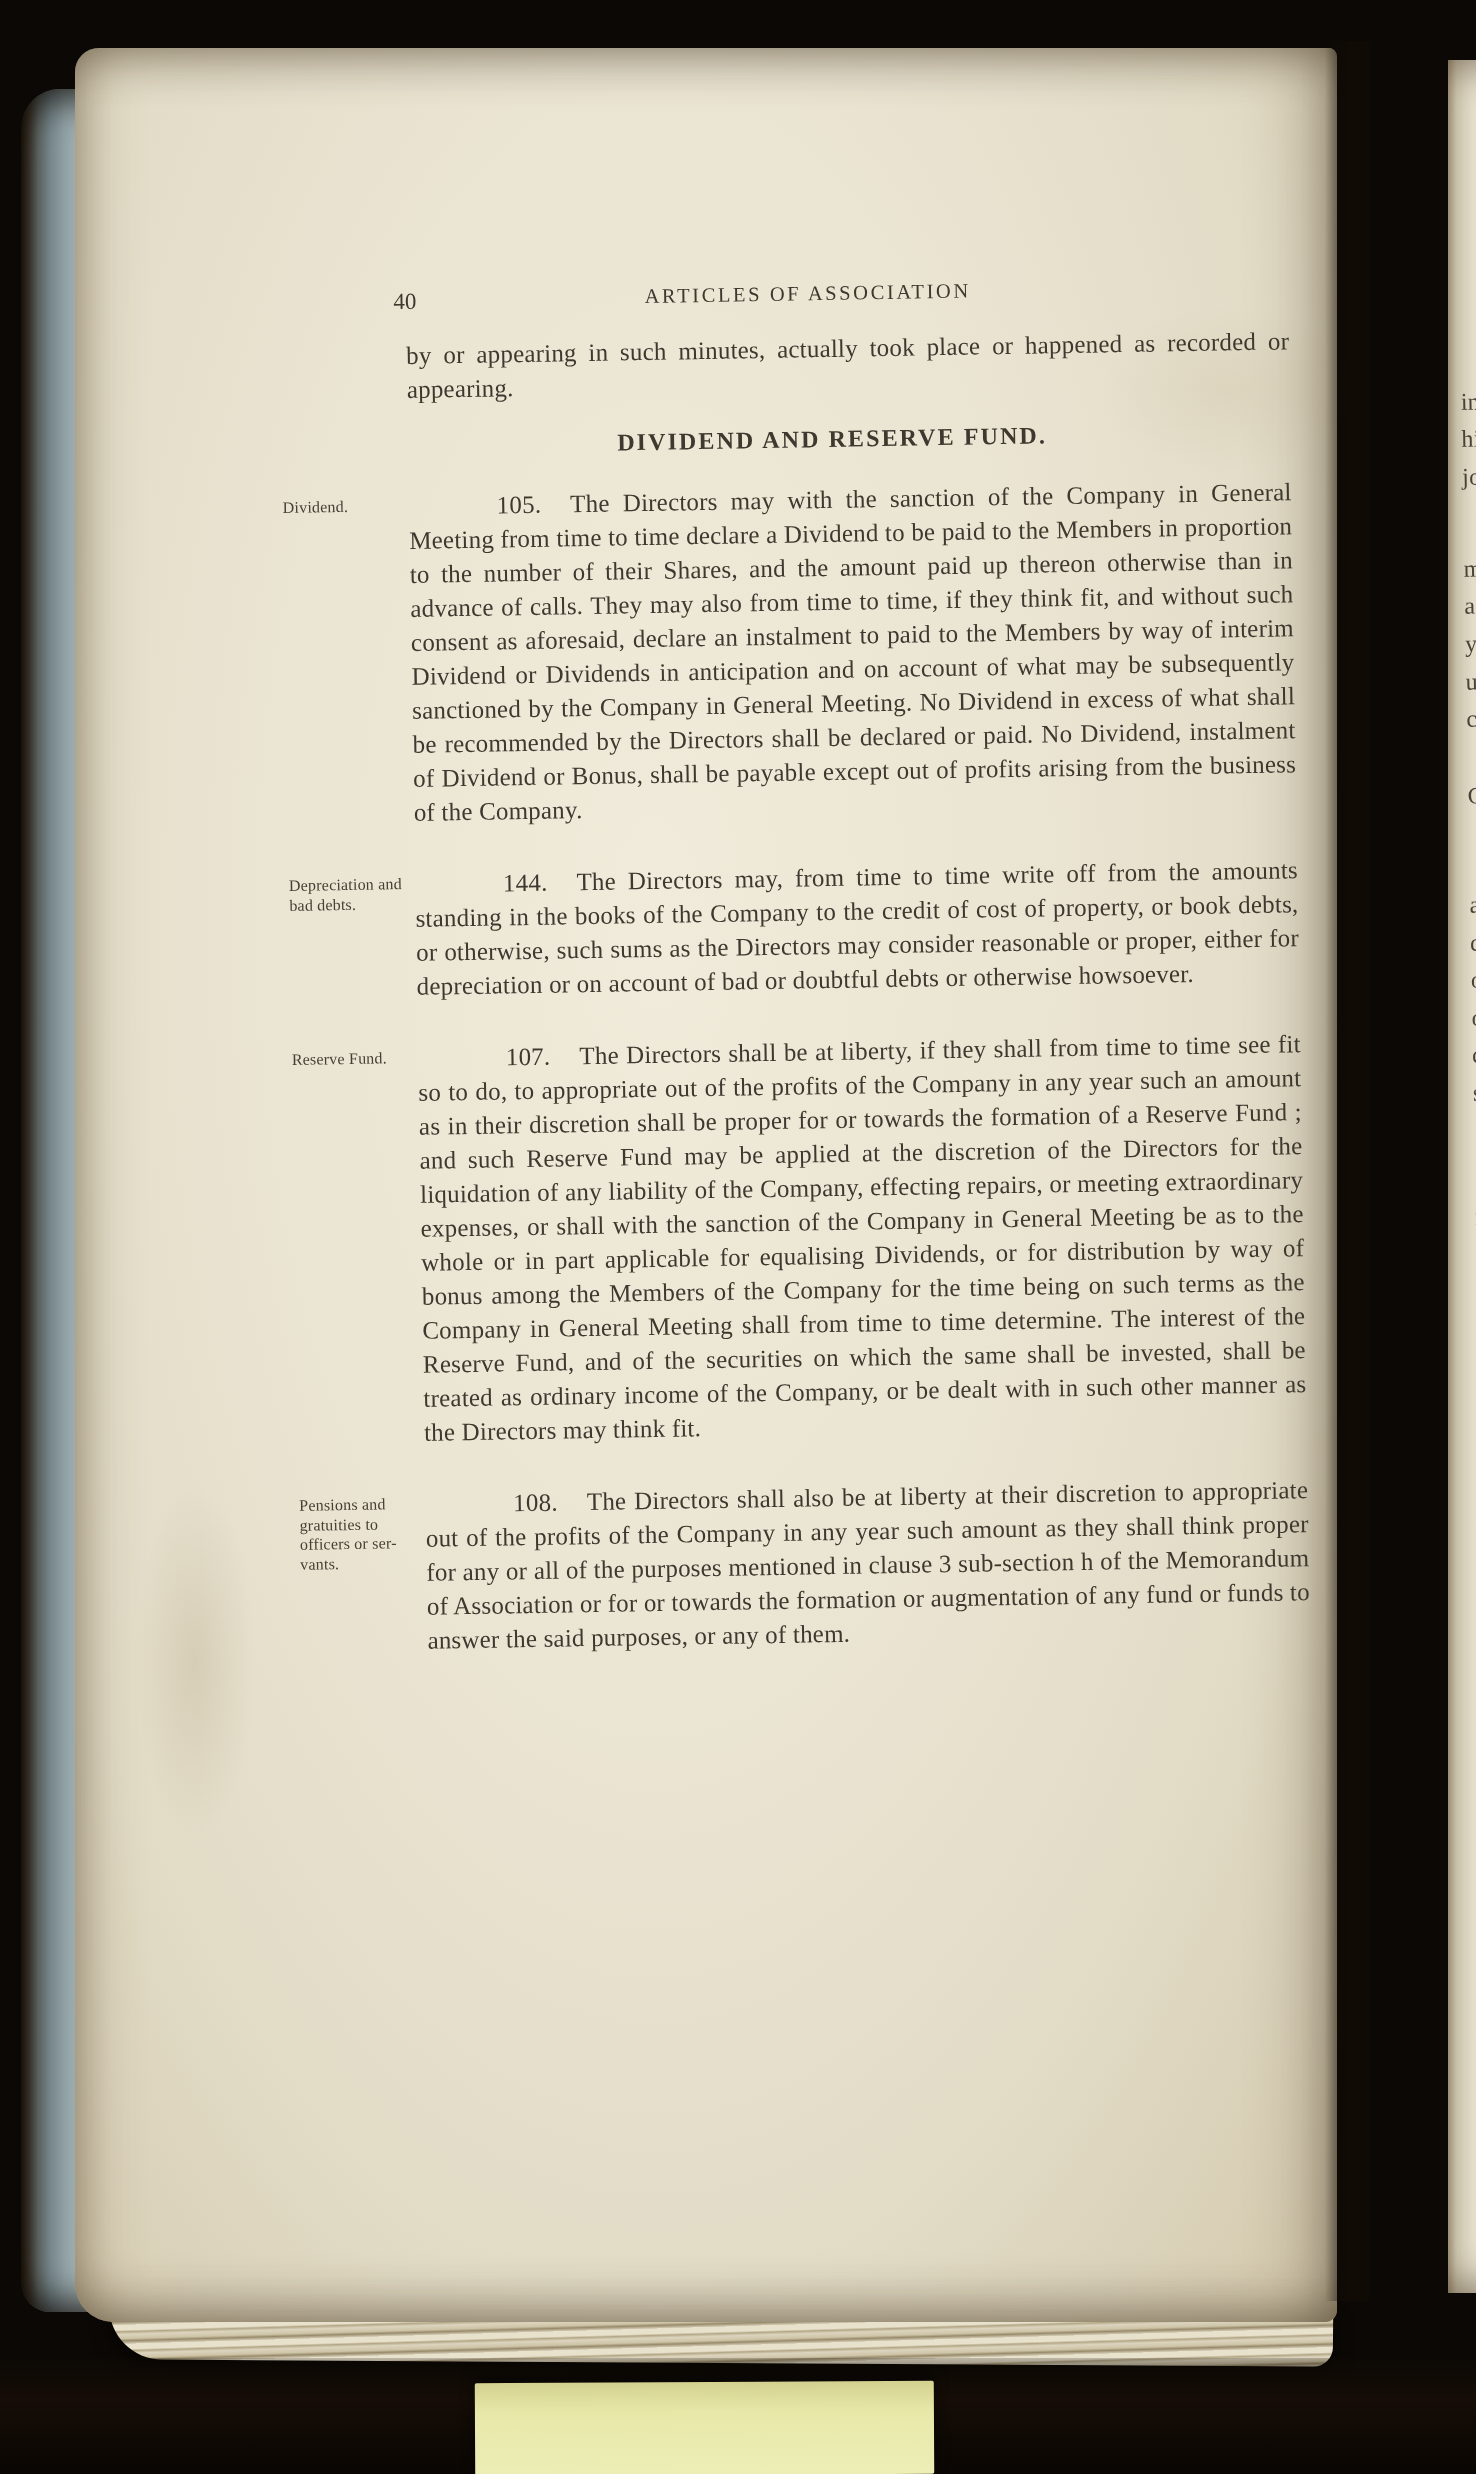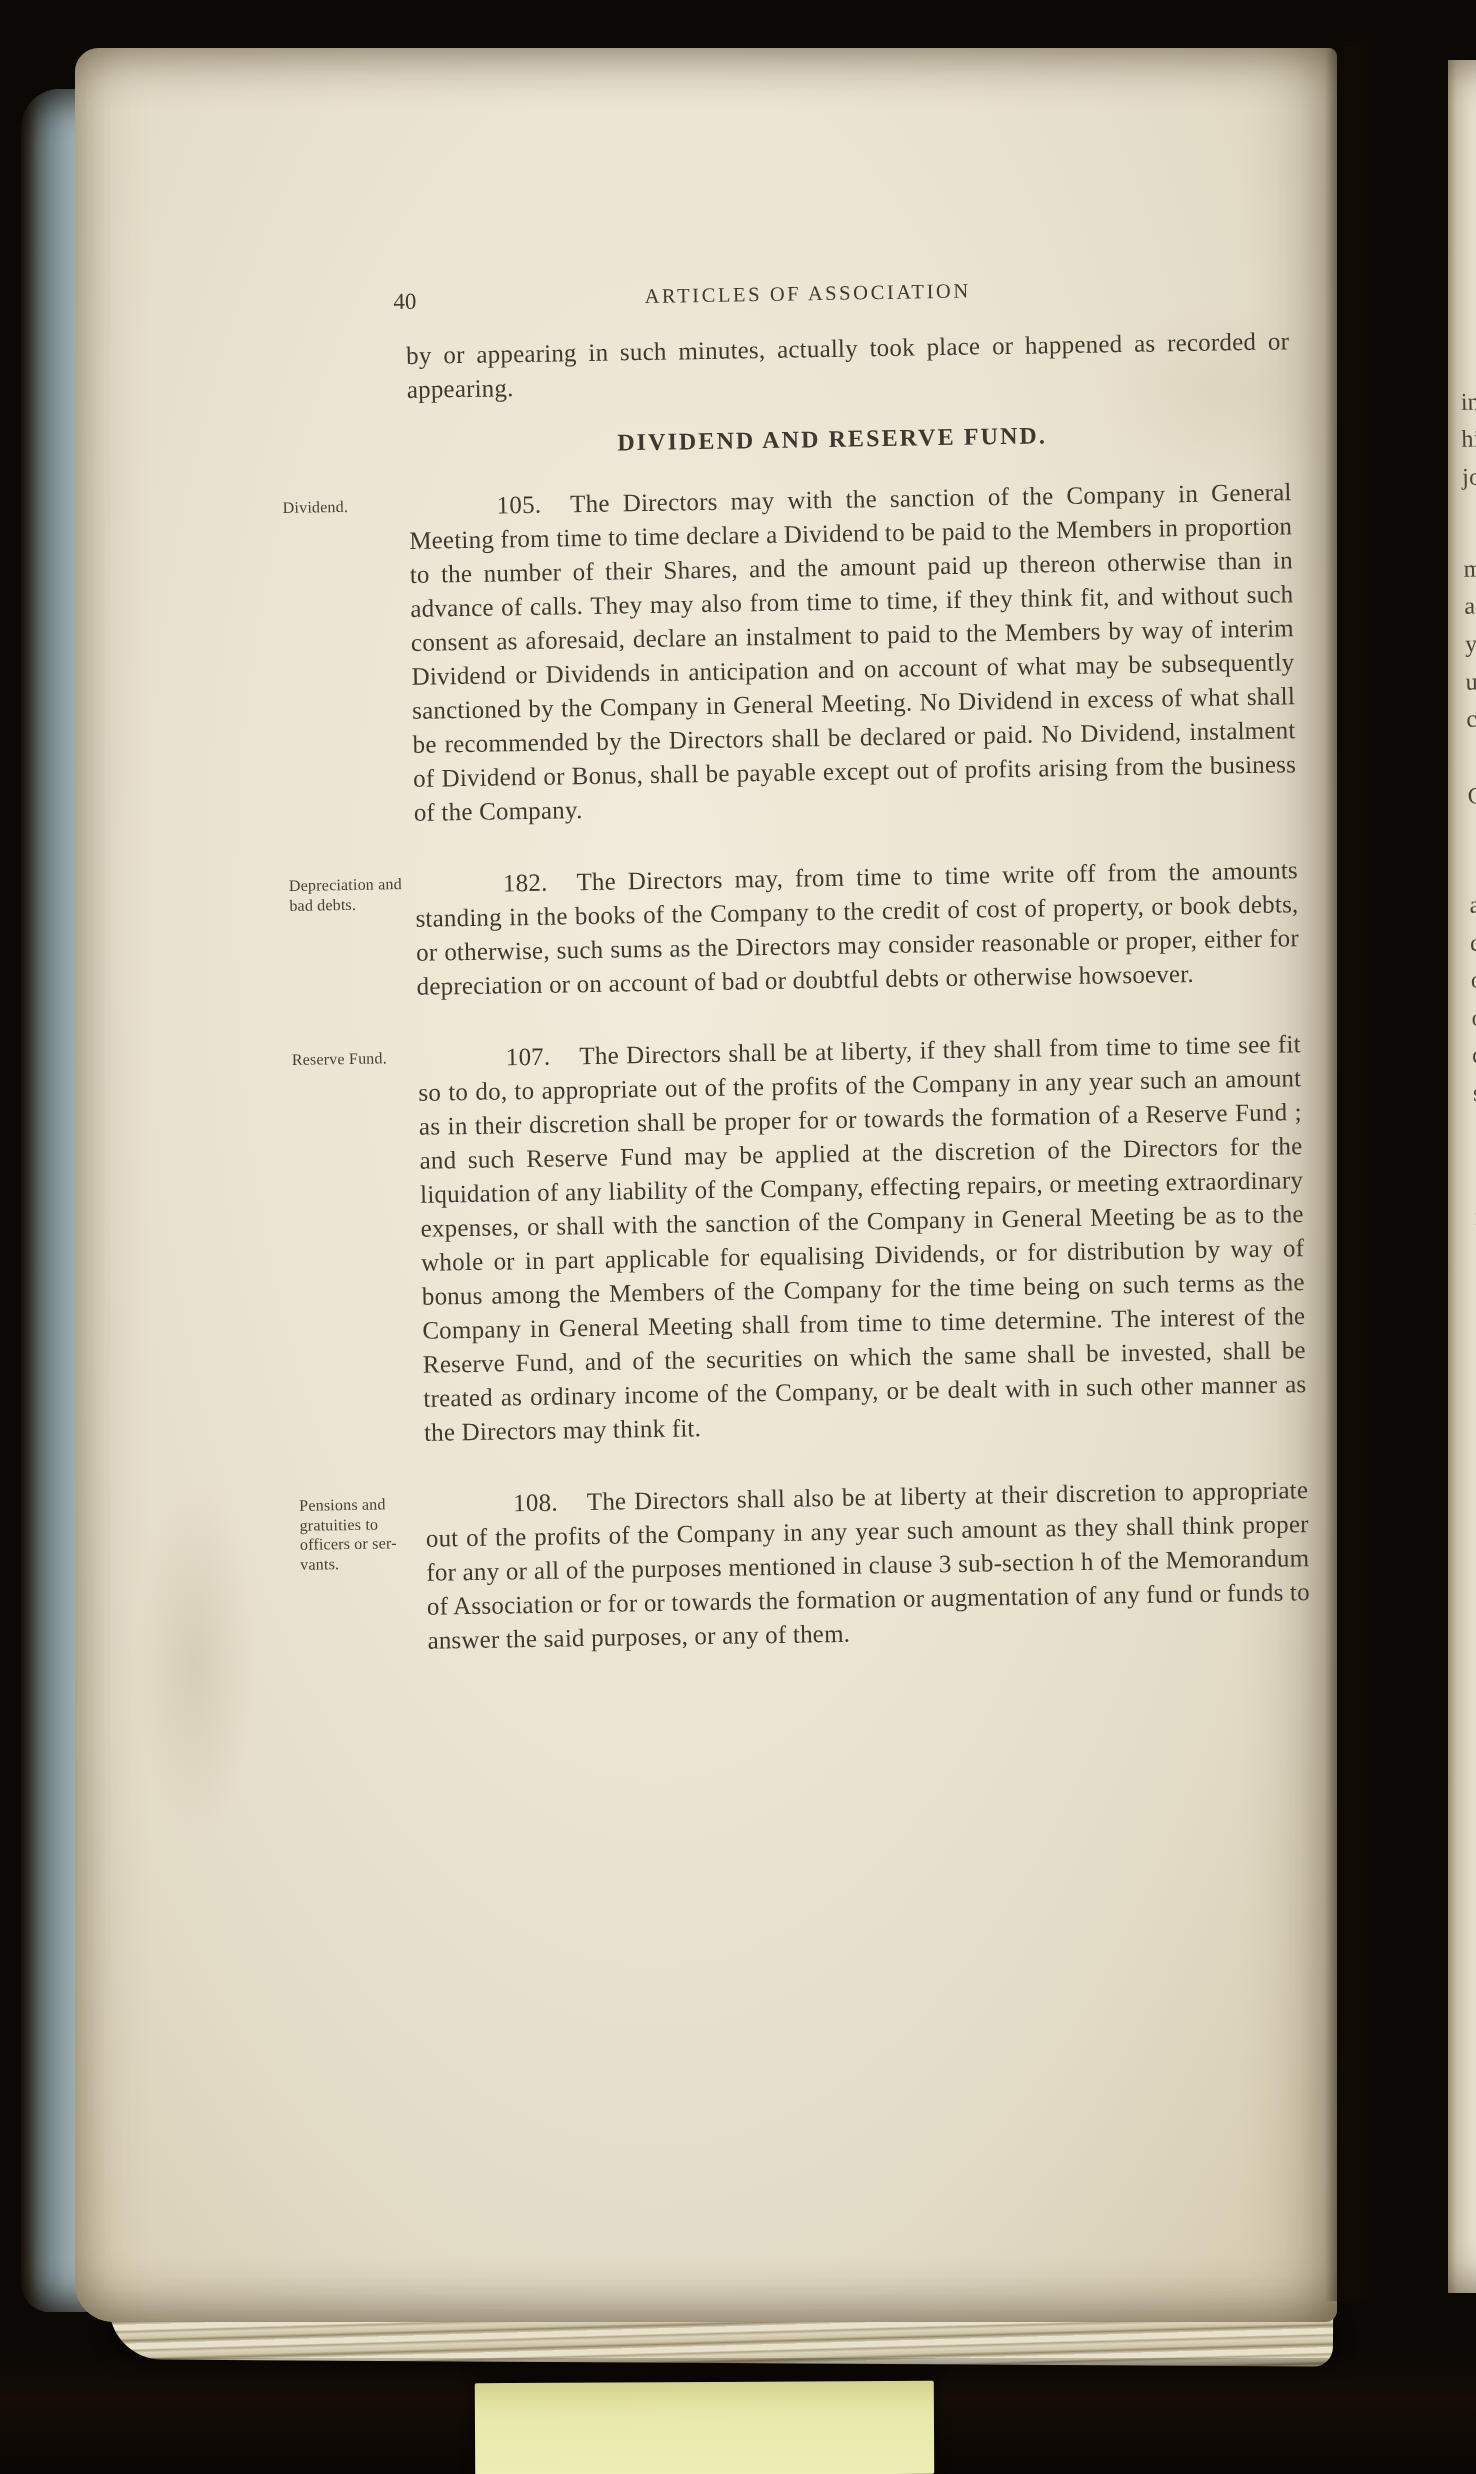--- a/index.html
+++ b/index.html
@@ -130,21 +130,21 @@
 
         <h2 class="section-heading">DIVIDEND AND RESERVE FUND.</h2>
 
         <section class="article">
           <div class="margin-note">Dividend.</div>
           <p><span class="art-num">105.</span><span>The Directors may with the sanction of the Company in General Meeting from time to time declare a Dividend to be paid to the Members in proportion to the number of their Shares, and the amount paid up thereon otherwise than in advance of calls. They may also from time to time, if they think fit, and without such consent as aforesaid, declare an instalment to paid to the Members by way of interim Dividend or Dividends in anticipation and on account of what may be subsequently sanctioned by the Company in General Meeting. No Dividend in excess of what shall be recommended by the Directors shall be declared or paid. No Dividend, instalment of Dividend or Bonus, shall be payable except out of profits arising from the business of the Company.</span></p>
         </section>
 
         <section class="article">
           <div class="margin-note">Depreciation and bad debts.</div>
-          <p><span class="art-num">182.</span><span>The Directors may, from time to time write off from the amounts standing in the books of the Company to the credit of cost of property, or book debts, or otherwise, such sums as the Directors may consider reasonable or proper, either for depreciation or on account of bad or doubtful debts or otherwise howsoever.</span></p>
+          <p><span class="art-num">144.</span><span>The Directors may, from time to time write off from the amounts standing in the books of the Company to the credit of cost of property, or book debts, or otherwise, such sums as the Directors may consider reasonable or proper, either for depreciation or on account of bad or doubtful debts or otherwise howsoever.</span></p>
         </section>
 
         <section class="article">
           <div class="margin-note">Reserve Fund.</div>
           <p><span class="art-num">107.</span><span>The Directors shall be at liberty, if they shall from time to time see fit so to do, to appropriate out of the profits of the Company in any year such an amount as in their discretion shall be proper for or towards the formation of a Reserve Fund ; and such Reserve Fund may be applied at the discretion of the Directors for the liquidation of any liability of the Company, effecting repairs, or meeting extraordinary expenses, or shall with the sanction of the Company in General Meeting be as to the whole or in part applicable for equalising Dividends, or for distribution by way of bonus among the Members of the Company for the time being on such terms as the Company in General Meeting shall from time to time determine. The interest of the Reserve Fund, and of the securities on which the same shall be invested, shall be treated as ordinary income of the Company, or be dealt with in such other manner as the Directors may think fit.</span></p>
         </section>
 
         <section class="article">
           <div class="margin-note">Pensions and gratuities to officers or ser-vants.</div>
           <p><span class="art-num">108.</span><span>The Directors shall also be at liberty at their discretion to appropriate out of the profits of the Company in any year such amount as they shall think proper for any or all of the purposes mentioned in clause 3 sub-section h of the Memorandum of Association or for or towards the formation or augmentation of any fund or funds to answer the said purposes, or any of them.</span></p>

